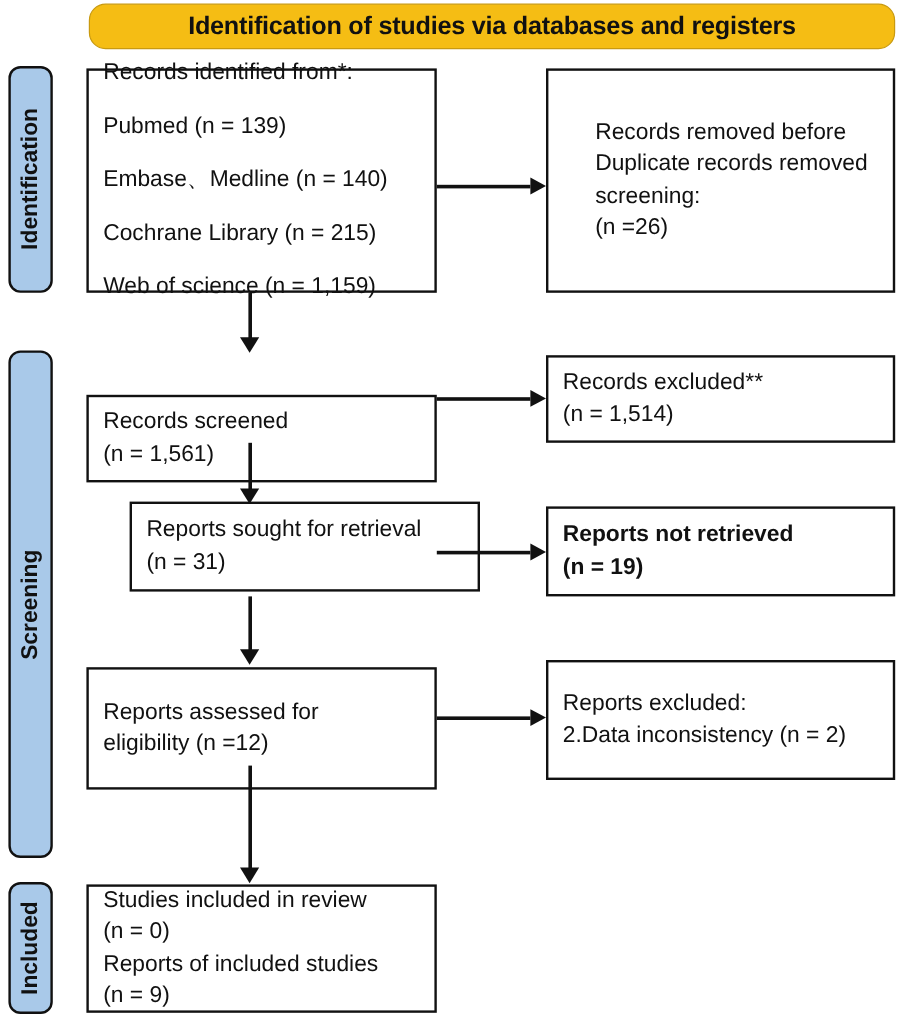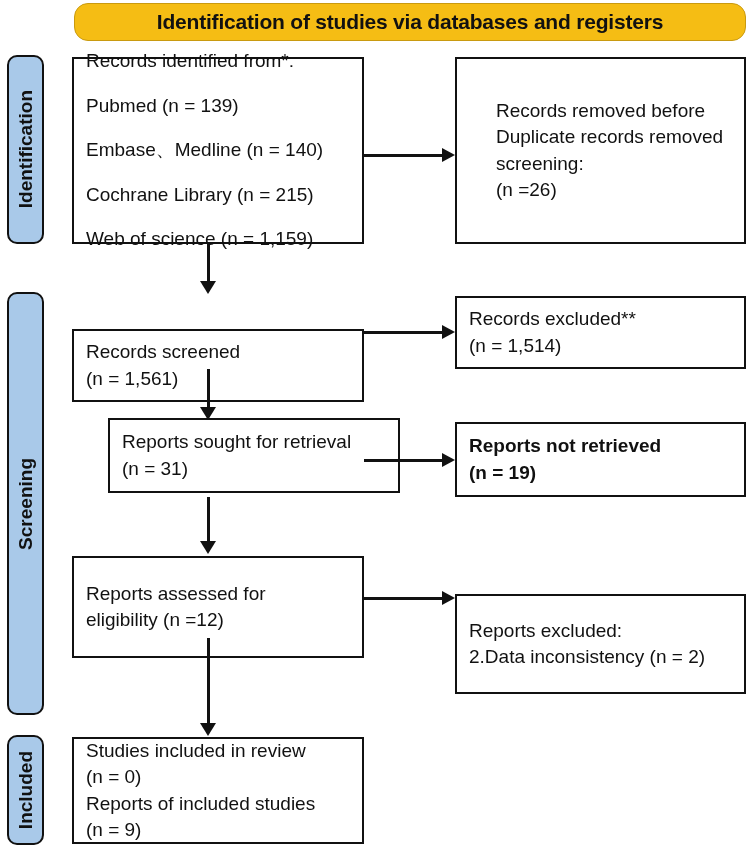--- a/index.html
+++ b/index.html
@@ -87,21 +87,21 @@
   #box-identified      { left: 72px;  top: 57px;  width: 292px; height: 187px; gap: 18px; }
   #box-removed         { left: 455px; top: 57px;  width: 291px; height: 187px; padding-left: 39px; }
   
   #box-screened        { left: 72px;  top: 296px; width: 292px; height: 73px; margin-top: 33px;  }
   #box-excluded        { left: 455px; top: 296px; width: 291px; height: 73px;  }
   
   #box-sought          { left: 72px;  top: 418px; width: 292px; height: 75px; margin-left: 36px;  }
   #box-notretrieved    { left: 455px; top: 422px; width: 291px; height: 75px; font-weight: bold;  }
   
   #box-assessed        { left: 72px;  top: 556px; width: 292px; height: 102px;  }
-  #box-reportsexcluded { left: 455px; top: 550px; width: 291px; height: 100px; margin-top: 44px; }
+  #box-reportsexcluded { left: 455px; top: 550px; width: 291px; height: 100px; }
   
   #box-included        { left: 72px;  top: 737px; width: 292px; height: 107px; }
 
   
   .conn { position: absolute; }
   .hline {
     background: #111111;
     height: 2.5px;
   }
   .vline {

